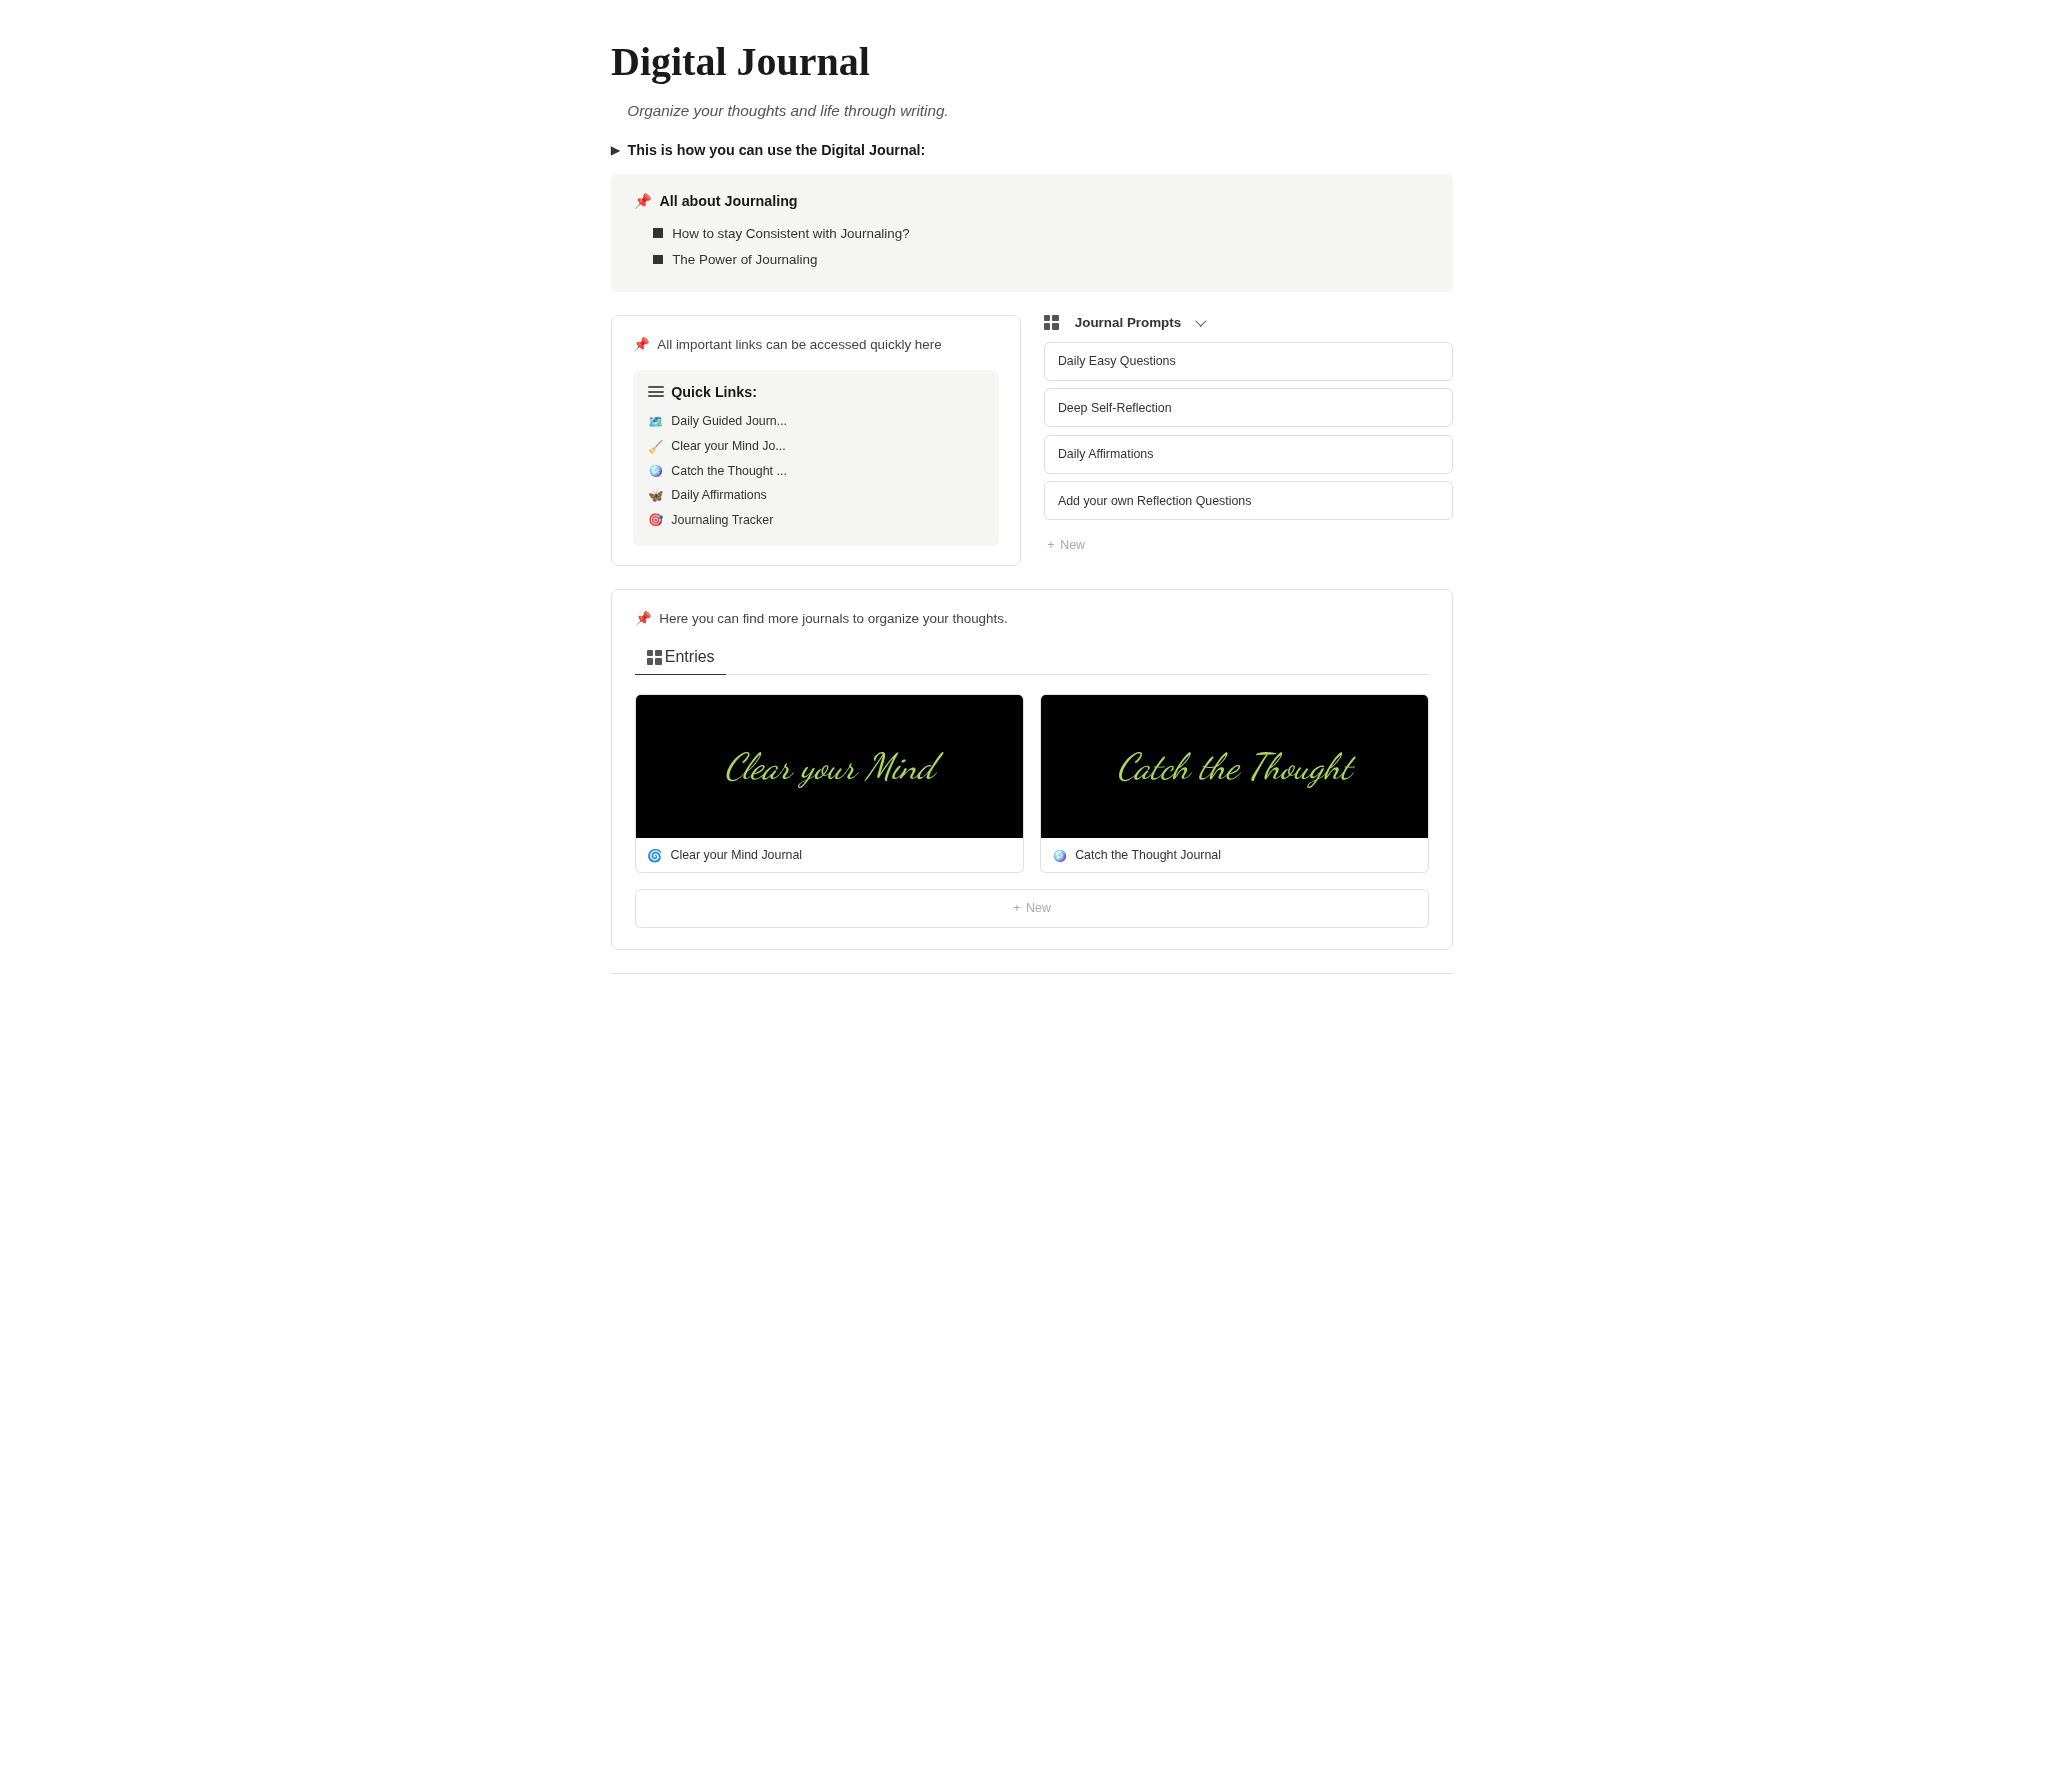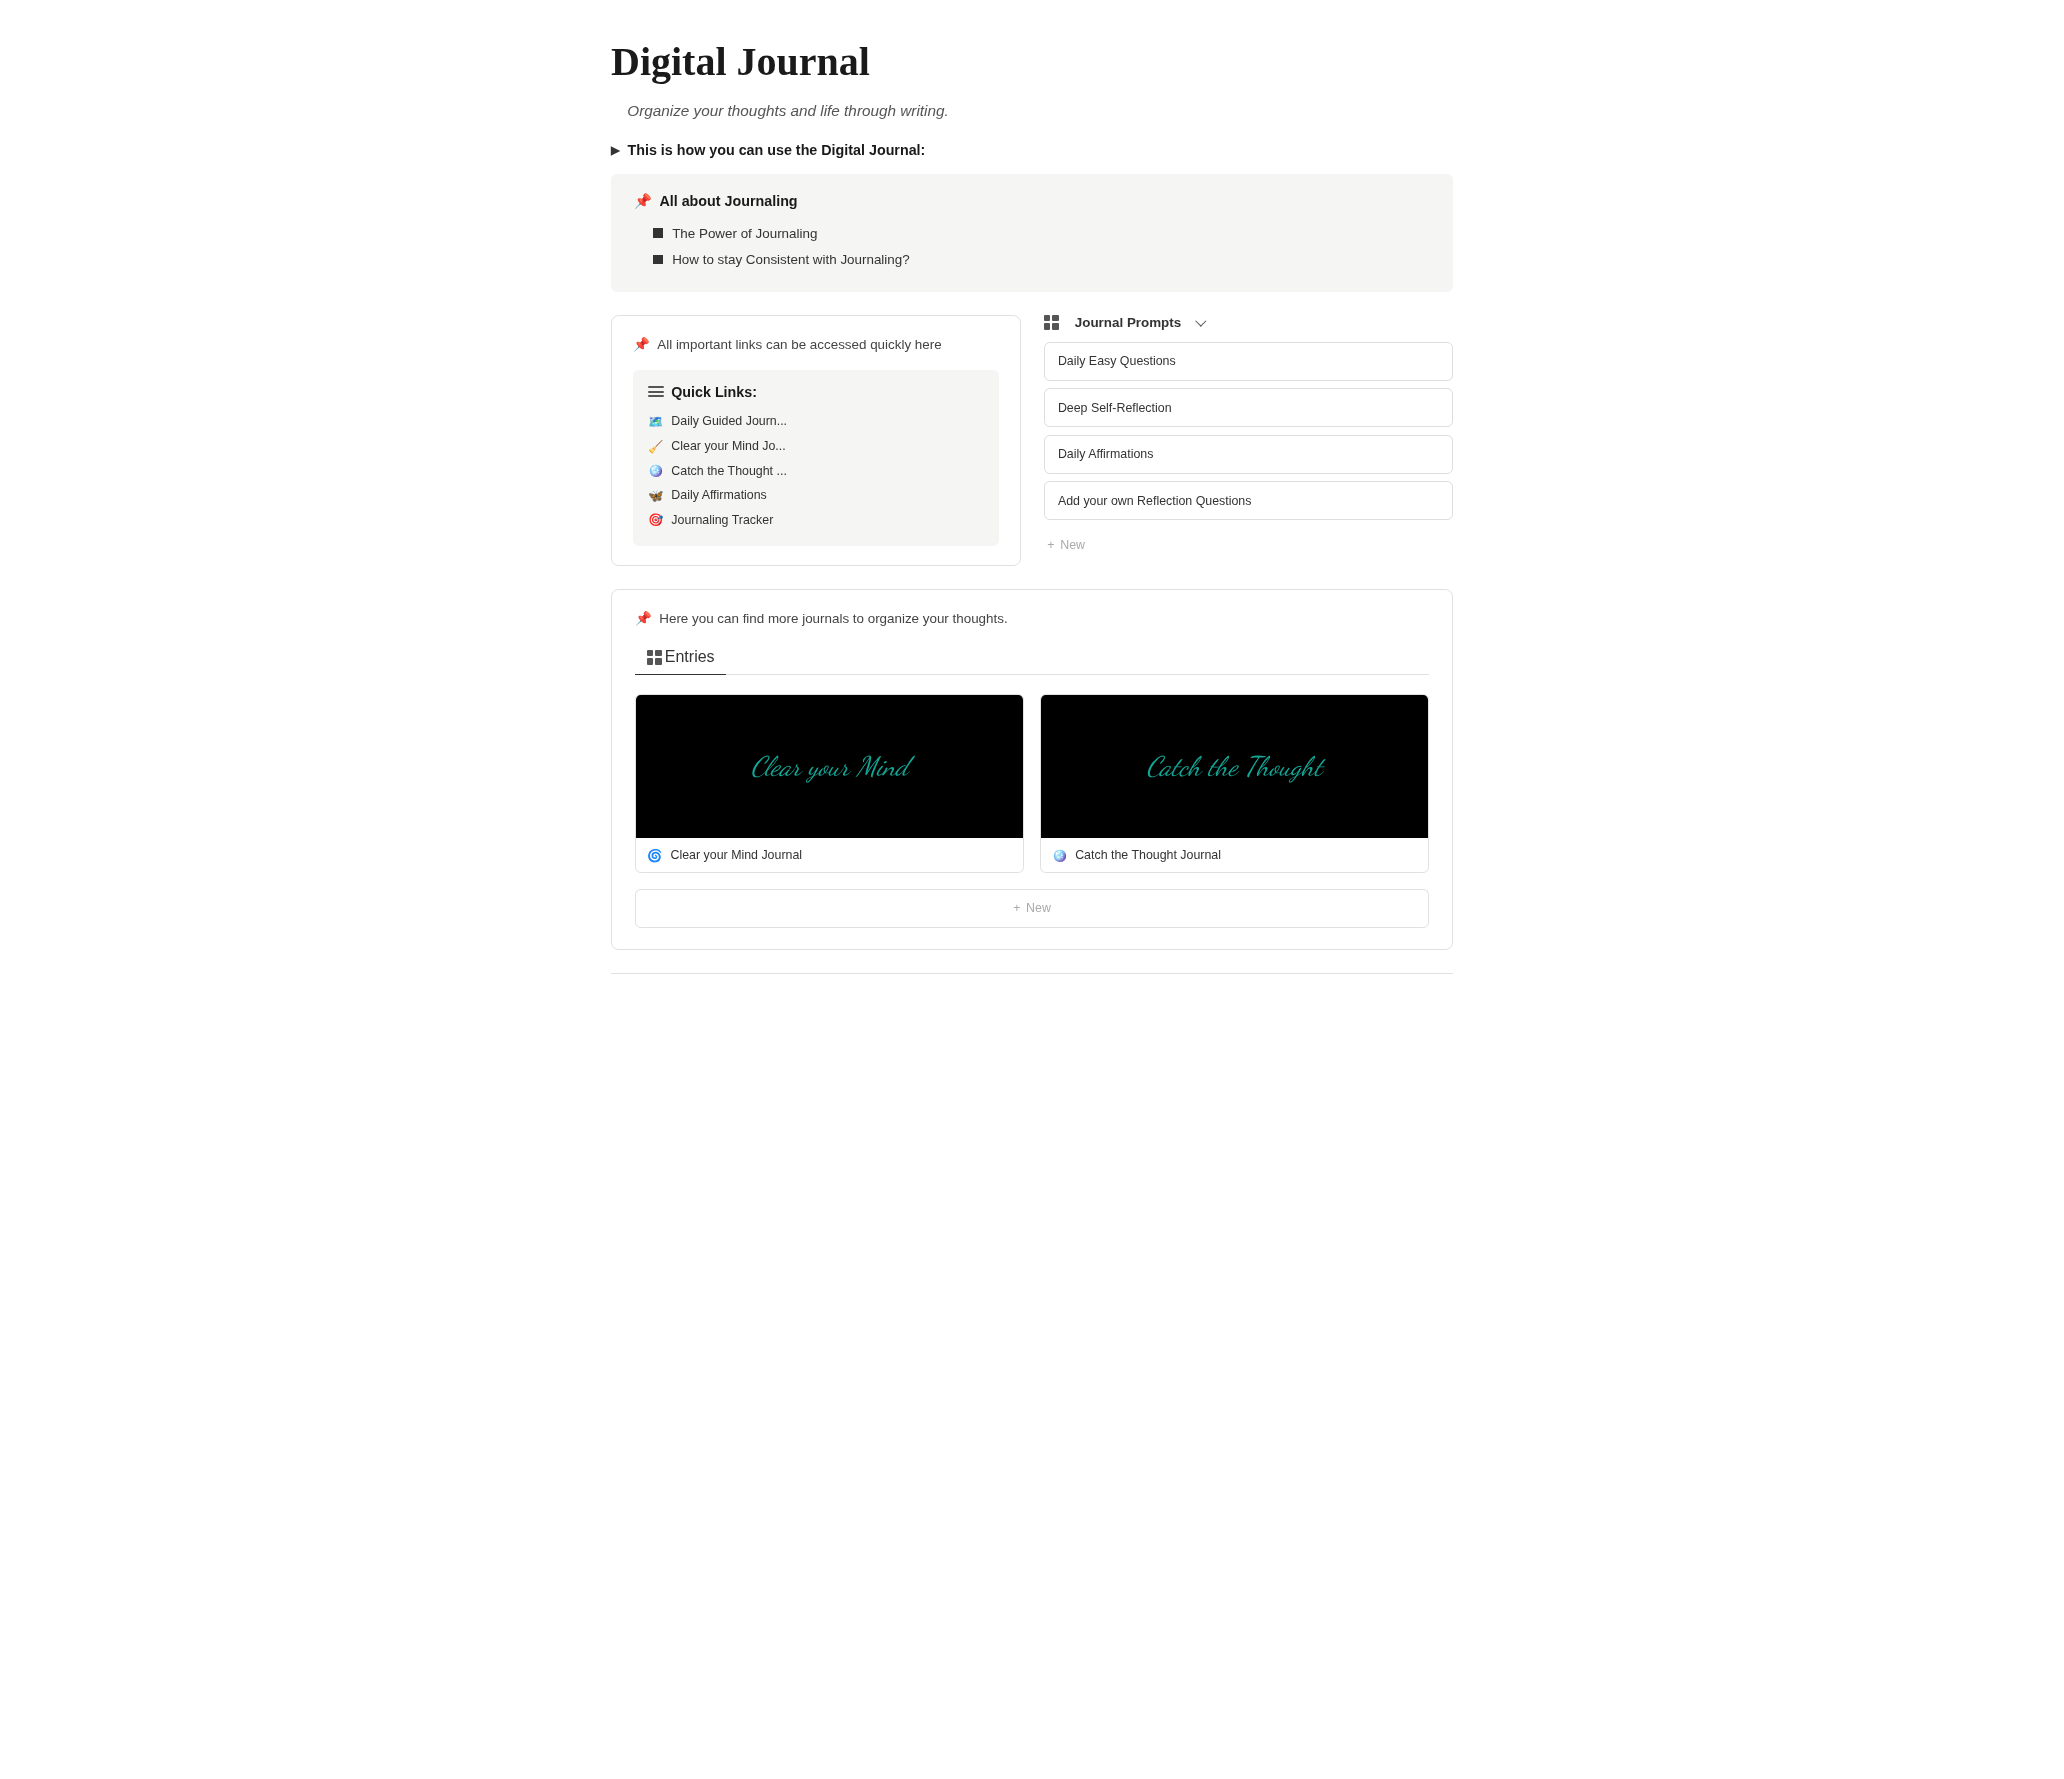--- a/index.html
+++ b/index.html
@@ -236,22 +236,22 @@
       width: 100%;
       height: 143px;
       background: #000;
       display: flex;
       align-items: center;
       justify-content: center;
       position: relative;
     }
     .journal-card-script {
       font-family: 'Brush Script MT', cursive, 'Dancing Script', Georgia;
-      font-size: 27px;
-      color: #14b8a6;
+      font-size: 36px;
+      color: #bef264;
       font-style: italic;
       opacity: 0.9;
       text-align: right;
       padding: 9.6px;
     }
     .journal-card-footer {
       padding: 9.6px 11.5px;
       display: flex;
       align-items: center;
       gap: 7.6px;
@@ -305,25 +305,25 @@
   <span>This is how you can use the Digital Journal:</span>
 </div>
 
 <div class="info-box">
   <div class="info-box-header">
     <span>📌</span>
     <span>All about Journaling</span>
   </div>
   <div class="info-box-item">
     <span class="square-bullet"></span>
-    <span>The Power of Journaling</span>
+    <span>How to stay Consistent with Journaling?</span>
   </div>
   <div class="info-box-item">
     <span class="square-bullet"></span>
-    <span>How to stay Consistent with Journaling?</span>
+    <span>The Power of Journaling</span>
   </div>
 </div>
 
 <div class="two-col">
   <div class="card">
     <div class="card-header">
       <span>📌</span>
       <span>All important links can be accessed quickly here</span>
     </div>
     <div class="quick-links-box">

